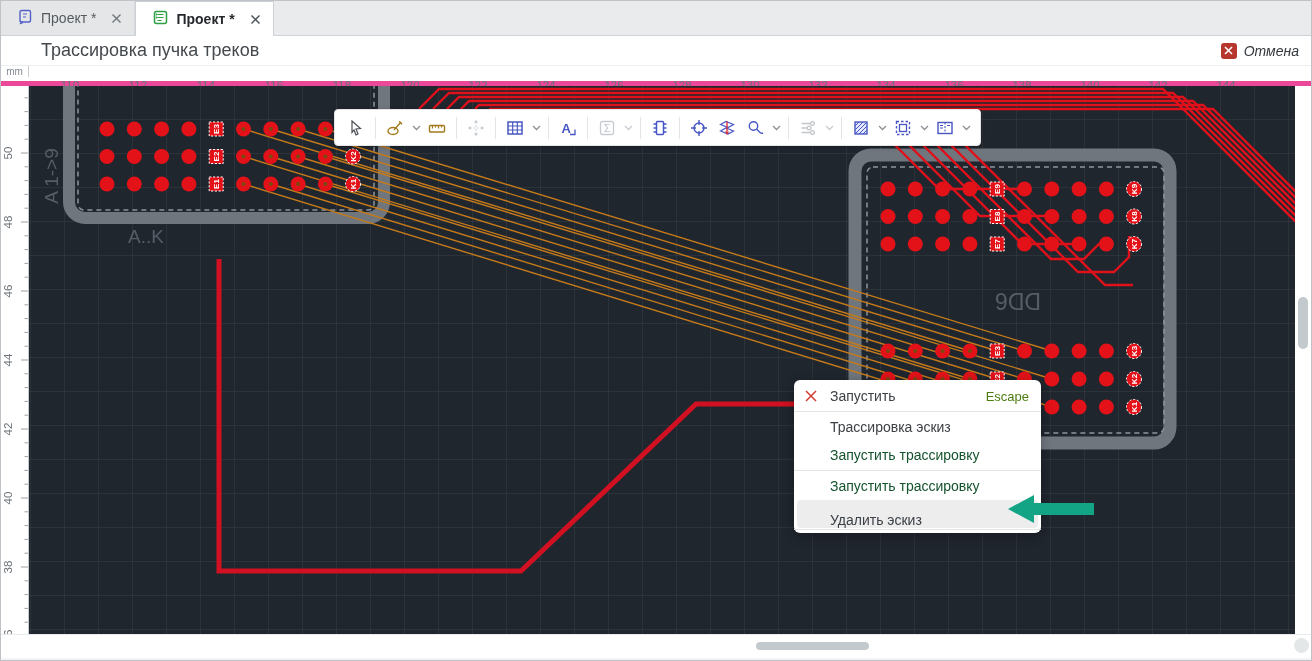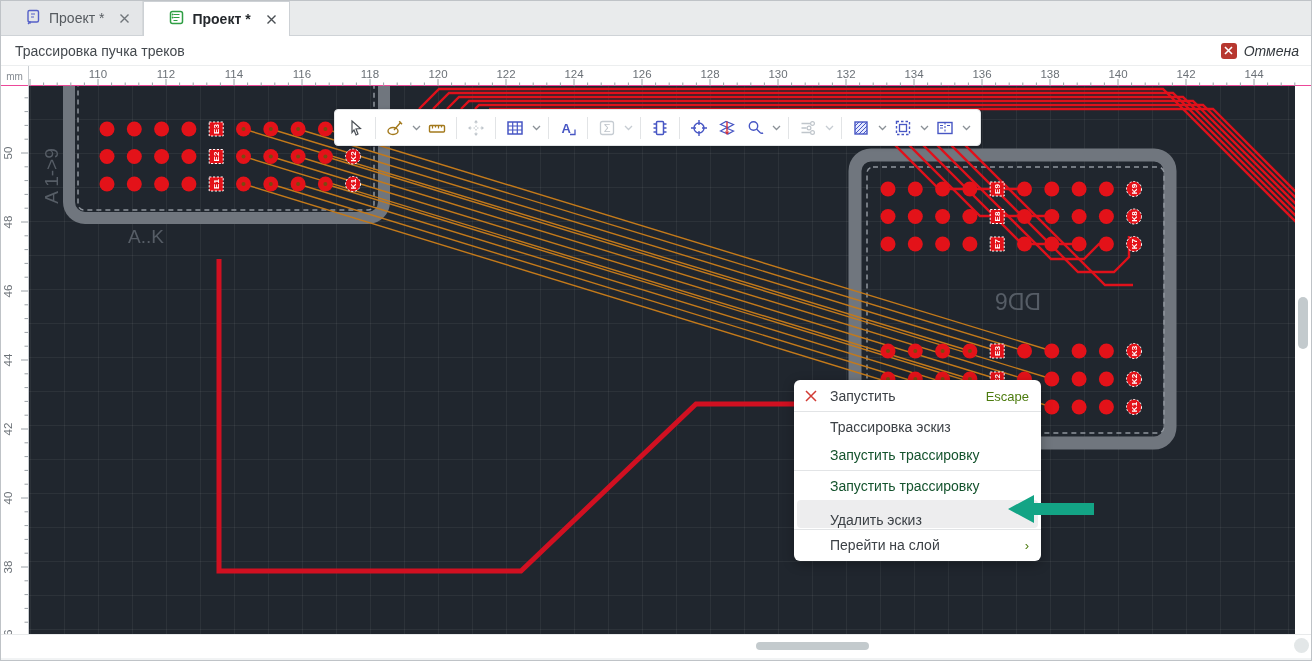--- a/index.html
+++ b/index.html
@@ -1,33 +1,33 @@
 <!DOCTYPE html>
 <html><head>
 <meta charset="utf-8">
 <style>
   html,body{margin:0;padding:0;background:#d7d7d7;font-family:"Liberation Sans",sans-serif;}
   *{box-sizing:border-box;}
   .window{position:relative;width:1312px;height:661px;background:#ffffff;border:1px solid #bfc3c7;overflow:hidden;}
 
   
   .tabbar{position:relative;height:35px;background:#e9ebec;border-bottom:1px solid #cfd3d7;display:flex;align-items:stretch;}
-  .tab{display:flex;align-items:center;gap:7px;padding:0 12px 0 24px;font-size:14px;color:#565b60;cursor:default;position:relative;}
+  .tab{display:flex;align-items:center;gap:7px;padding:0 12px 0 16px;font-size:14px;color:#565b60;cursor:default;position:relative;}
   .tab.inactive{background:#e4e6e8;border-right:1px solid #d6d9db;}
   .tab.active{background:#ffffff;border:1px solid #cdd1d5;border-bottom:none;margin-bottom:-1px;z-index:2;font-weight:bold;color:#24282c;}
   .tab .close{margin-left:8px;display:flex;align-items:center;}
 
   
   .statusbar{height:30px;background:#ffffff;display:flex;align-items:center;padding:0 12px 0 14px;border-bottom:1px solid #eceeef;}
-  .status-text{font-size:14px;color:#44494e;}
+  .status-text{font-size:18px;color:#44494e;margin-left:26px;}
   .cancel-btn{margin-left:auto;display:flex;align-items:center;gap:7px;font-size:14px;color:#33383d;cursor:default;font-style:italic;}
   .cancel-x{width:16px;height:16px;border-radius:3px;background:#b7372f;display:flex;align-items:center;justify-content:center;}
 
   
-  .ruler-row{height:20px;display:flex;background:#fff;border-bottom:1px solid #ec4899;}
+  .ruler-row{height:20px;display:flex;background:#fff;border-bottom:5px solid #ec4899;flex-direction:column;}
   .mm-box{width:28px;height:20px;border-right:1px solid #c9cdd1;font-size:10px;color:#858b92;display:flex;align-items:center;justify-content:center;}
   .hruler{width:1268px;height:20px;position:relative;}
   .ruler-fill{flex:1;background:#fff;}
 
   
   .main-row{display:flex;height:548px;}
   .vruler{width:28px;background:#fff;border-right:1px solid #c9cdd1;position:relative;}
   .canvas{position:relative;width:1268px;height:548px;background-color:#20262e;
     background-image:linear-gradient(to right,rgba(255,255,255,0.055) 1px,transparent 1px),
                      linear-gradient(to bottom,rgba(255,255,255,0.055) 1px,transparent 1px);
@@ -618,24 +618,20 @@
             <span>Запустить трассировку</span>
           </div>
           <div class="menu-sep"></div>
           <div class="menu-item disabled">
             <span>Запустить трассировку</span>
           </div>
           <div class="menu-item highlighted">
             <span>Удалить эскиз</span>
           </div>
           <div class="menu-sep"></div>
-          <div class="menu-item">
-            <span>Перейти на слой</span>
-            <span class="mi-right submenu-arrow">›</span>
-          </div>
         </div>
 
       <div class="pointer-arrow">
         <svg width="92" height="34" viewBox="0 0 92 34">
             <polygon points="4,17 30,3 30,11 90,11 90,23 30,23 30,31" fill="#13a485"></polygon>
           </svg>
       </div>
     </div>
 
     <div class="vscroll">

